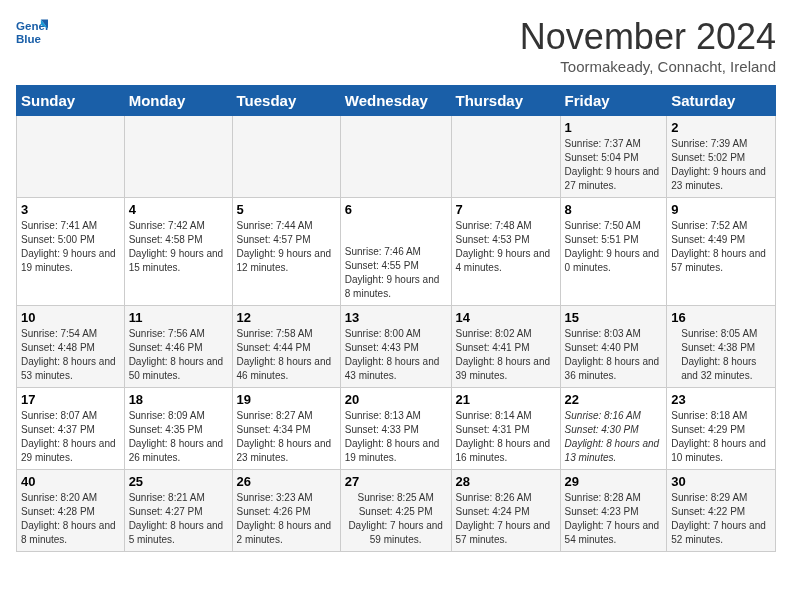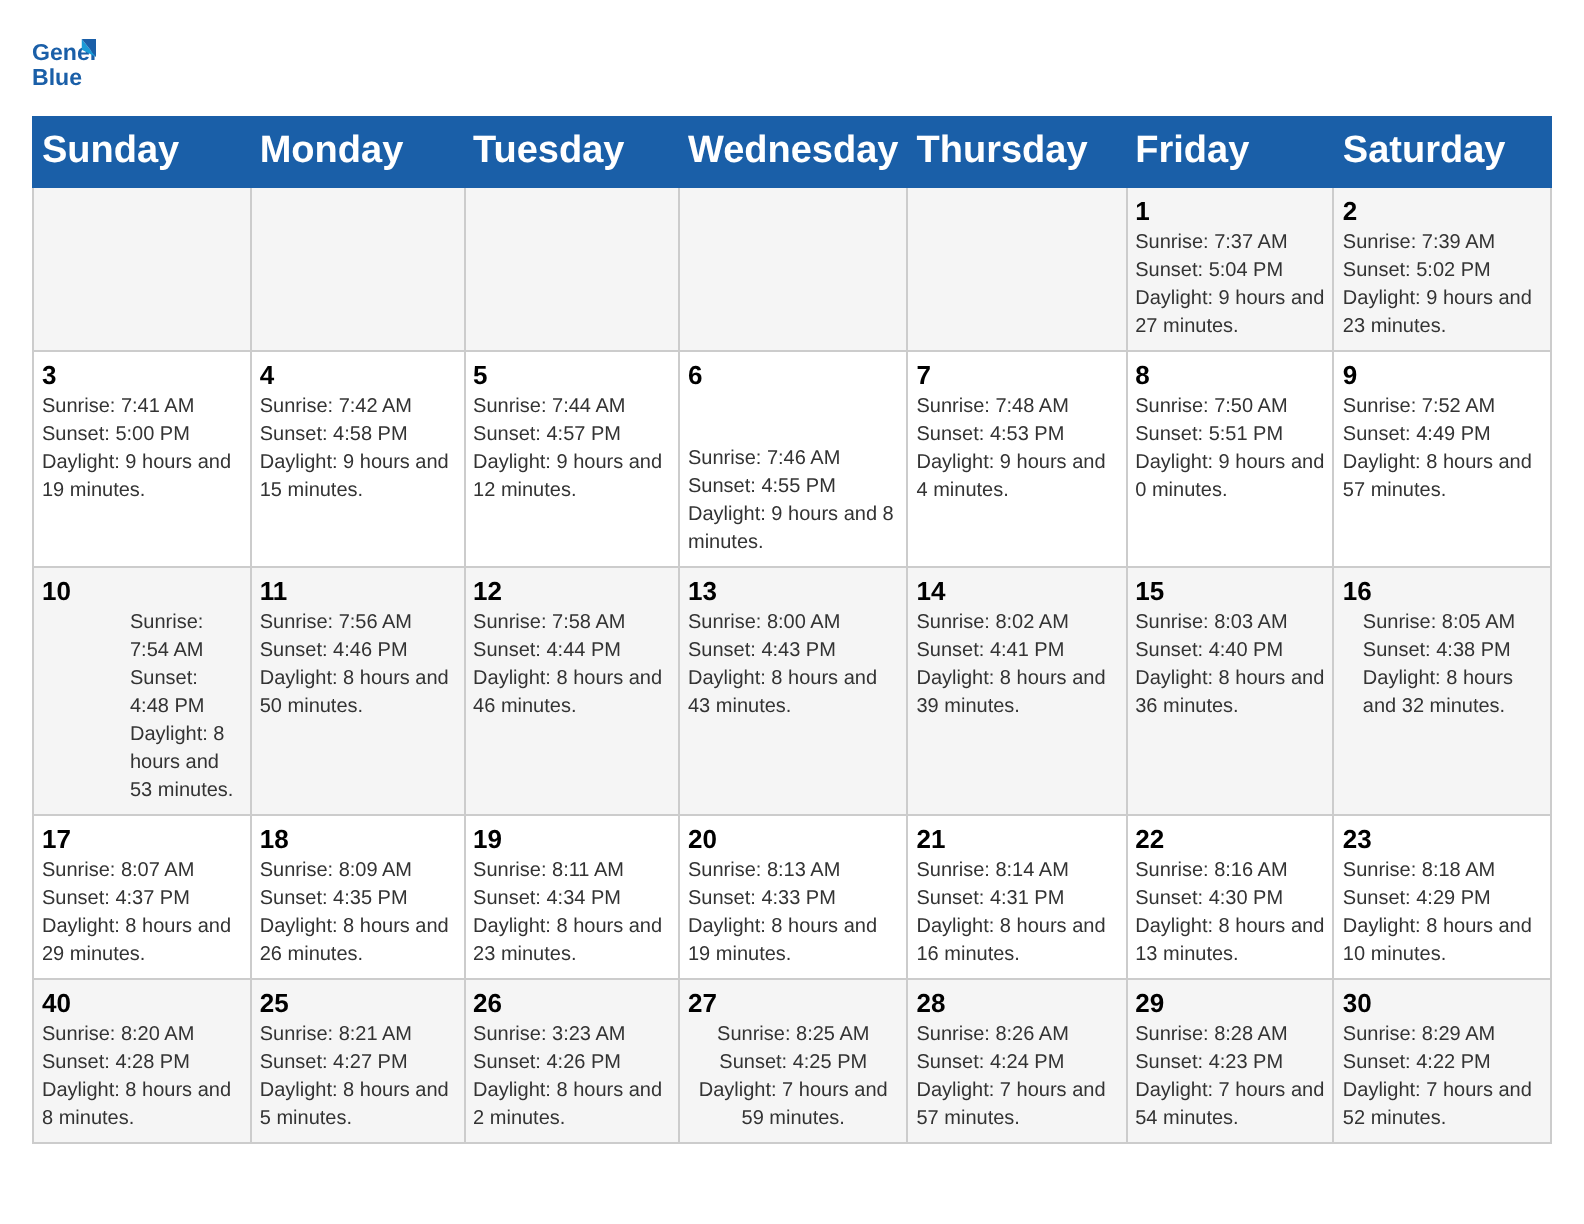--- a/index.html
+++ b/index.html
@@ -40,21 +40,21 @@
     table {
       width: 100%;
       border-collapse: collapse;
       font-size: 11px;
     }
     thead tr th {
       background: #1a5fa8;
       color: #fff;
       padding: 6px 4px;
       text-align: left;
-      font-size: 19px;
+      font-size: 15px;
       font-weight: bold;
       border: 1px solid #1a5fa8;
     }
     tbody tr td {
       vertical-align: top;
       border: 1px solid #ccc;
       padding: 4px;
       width: 113px;
       min-height: 80px;
       background: #fff;
@@ -84,20 +84,24 @@
 
 <div class="header">
   <div class="logo">
     <svg class="logo-icon" viewBox="0 0 36 36">
       <text x="0" y="16" font-size="13" font-weight="bold" fill="#1a5fa8">General</text>
       <text x="0" y="30" font-size="13" font-weight="bold" fill="#1a5fa8">Blue</text>
       <polygon points="28,4 36,14 28,10" fill="#1a9ad7"></polygon>
       <polygon points="28,4 36,4 36,14" fill="#1a5fa8"></polygon>
     </svg>
   </div>
+  <div class="title-block">
+    <div class="month-title">November 2024</div>
+    <div class="subtitle">Toormakeady, Connacht, Ireland</div>
+  </div>
 </div>
 
 <table>
   <thead>
     <tr id="weekday-header">
     <th>Sunday</th>
         <th>Monday</th>
         <th>Tuesday</th>
         <th>Wednesday</th>
         <th>Thursday</th>
@@ -165,21 +169,21 @@
         <td>
           <span class="day-num">9</span>
           <div class="day-info" style="white-space: pre-line;">Sunrise: 7:52 AM
 Sunset: 4:49 PM
 Daylight: 8 hours and 57 minutes.</div>
         </td>
       </tr>
       <tr>
         <td>
           <span class="day-num">10</span>
-          <div class="day-info" style="white-space: pre-line; margin-left: 44px;">Sunrise: 7:54 AM
+          <div class="day-info" style="white-space: pre-line;">Sunrise: 7:54 AM
 Sunset: 4:48 PM
 Daylight: 8 hours and 53 minutes.</div>
         </td>
         <td>
           <span class="day-num">11</span>
           <div class="day-info" style="white-space: pre-line;">Sunrise: 7:56 AM
 Sunset: 4:46 PM
 Daylight: 8 hours and 50 minutes.</div>
         </td>
         <td>
@@ -221,39 +225,39 @@
 Daylight: 8 hours and 29 minutes.</div>
         </td>
         <td>
           <span class="day-num">18</span>
           <div class="day-info" style="white-space: pre-line;">Sunrise: 8:09 AM
 Sunset: 4:35 PM
 Daylight: 8 hours and 26 minutes.</div>
         </td>
         <td>
           <span class="day-num">19</span>
-          <div class="day-info" style="white-space: pre-line;">Sunrise: 8:11 AM
+          <div class="day-info" style="white-space: pre-line;">Sunrise: 8:27 AM
 Sunset: 4:34 PM
 Daylight: 8 hours and 23 minutes.</div>
         </td>
         <td>
           <span class="day-num">20</span>
           <div class="day-info" style="white-space: pre-line;">Sunrise: 8:13 AM
 Sunset: 4:33 PM
 Daylight: 8 hours and 19 minutes.</div>
         </td>
         <td>
           <span class="day-num">21</span>
           <div class="day-info" style="white-space: pre-line;">Sunrise: 8:14 AM
 Sunset: 4:31 PM
 Daylight: 8 hours and 16 minutes.</div>
         </td>
         <td>
           <span class="day-num">22</span>
-          <div class="day-info" style="white-space: pre-line;">Sunrise: 8:16 AM
+          <div class="day-info" style="white-space: pre-line; font-style: italic;">Sunrise: 8:16 AM
 Sunset: 4:30 PM
 Daylight: 8 hours and 13 minutes.</div>
         </td>
         <td>
           <span class="day-num">23</span>
           <div class="day-info" style="white-space: pre-line;">Sunrise: 8:18 AM
 Sunset: 4:29 PM
 Daylight: 8 hours and 10 minutes.</div>
         </td>
       </tr>

